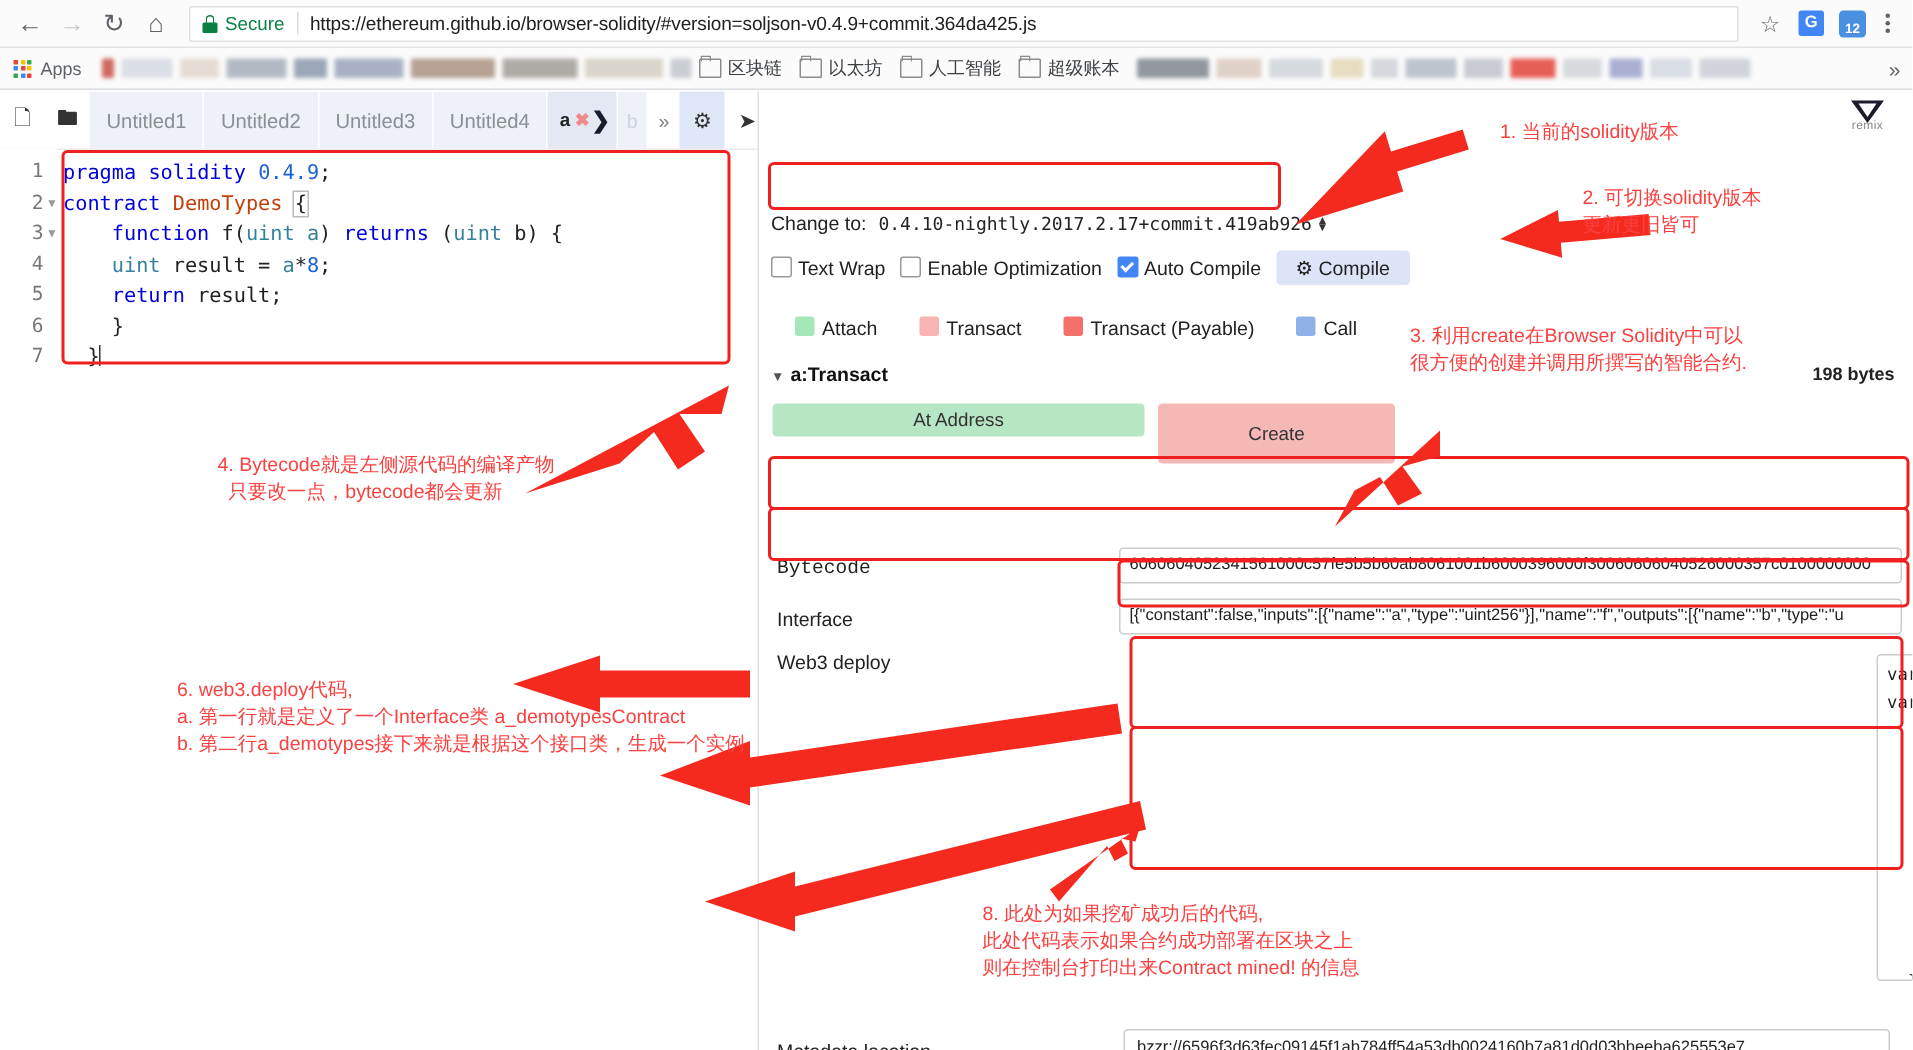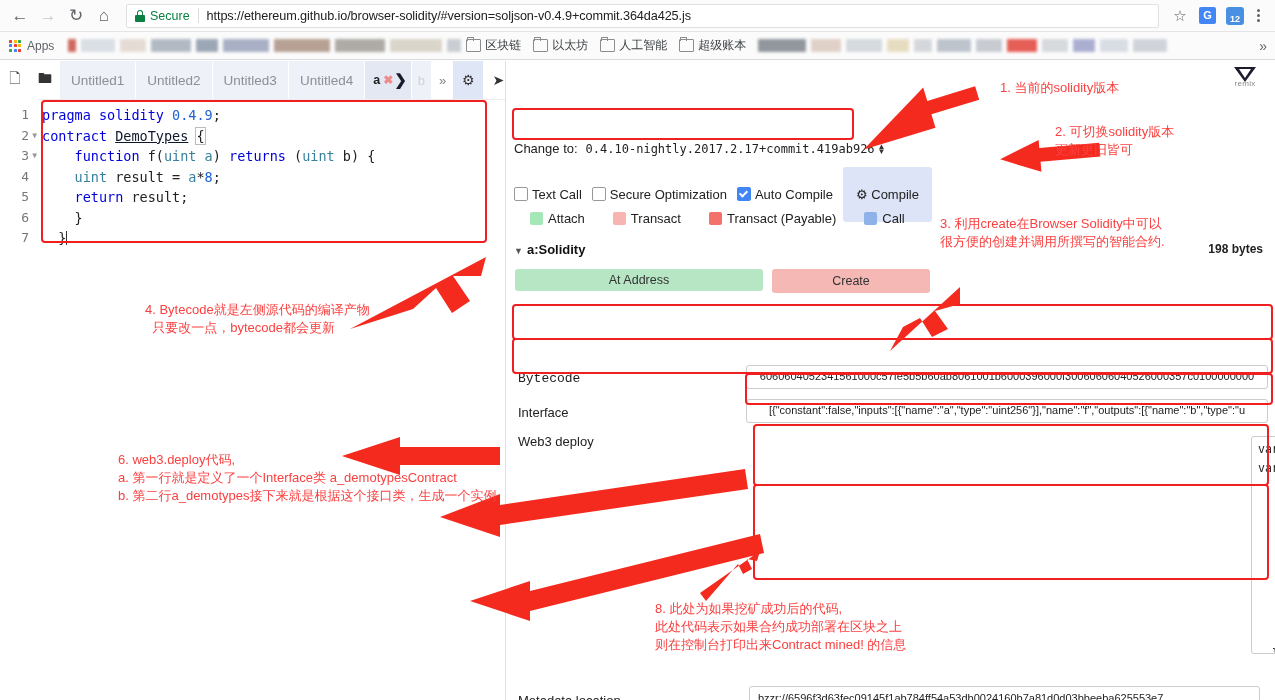--- a/index.html
+++ b/index.html
@@ -92,21 +92,21 @@
   .gutter div{height:20.5px;line-height:20.5px;padding-right:9px;position:relative;}
   .gutter div .fold{position:absolute;right:1px;top:0;font-size:8px;color:#999;}
   .code{
     position:absolute;left:42px;top:44px;width:455px;
     font-family:"DejaVu Sans Mono", monospace;font-size:13.5px;line-height:20.5px;color:#222;
     white-space:pre;
   }
   .k{color:#0000dd;}
   .t{color:#36829e;}
   .n{color:#1c61d6;}
-  .p{color:#0f172a;text-decoration:underline;}
+  .p{color:#c2410c;}
   .caret{display:inline-block;width:1px;height:14px;background:#333;vertical-align:-2px;}
 
   .vline{position:absolute;left:505px;top:0;width:1px;height:639px;background:#e0e0e0;}
 
   
   .right-col{position:absolute;left:506px;top:0;width:769px;height:639px;background:#fff;overflow:hidden;}
   .remix-logo{position:absolute;right:10px;top:6px;text-align:center;width:40px;}
   .remix-logo .tri{width:0;height:0;border-left:11px solid transparent;border-right:11px solid transparent;border-top:15px solid #1b1b2b;margin:0 auto;}
   .remix-logo .tri2{width:0;height:0;border-left:6px solid transparent;border-right:6px solid transparent;border-top:9px solid #fff;margin:-13px auto 0;}
   .remix-logo span{display:block;font-size:8px;color:#888;letter-spacing:.3px;margin-top:1px;}
@@ -117,43 +117,43 @@
   .sol-ver b{font-weight:bold;}
   .change-row{position:absolute;left:8px;top:80px;font-size:13px;color:#222;display:flex;align-items:center;}
   .change-row .sel-val{font-family:"DejaVu Sans Mono", monospace;font-size:12px;margin-left:8px;}
   .spin{display:inline-flex;flex-direction:column;margin-left:3px;line-height:5px;font-size:8px;color:#333;}
   .opts{position:absolute;left:8px;top:106px;display:flex;align-items:center;font-size:13px;color:#222;gap:0px;}
   .cb{width:12px;height:12px;border:1px solid #999;border-radius:2px;background:#fff;display:inline-block;margin-right:4px;vertical-align:-2px;}
   .cb.on{background:#4285f4;border-color:#4285f4;position:relative;}
   .cb.on:after{content:"";position:absolute;left:3.5px;top:1px;width:3px;height:6px;border:solid #fff;border-width:0 2px 2px 0;transform:rotate(45deg);}
   .opt{margin-right:10px;white-space:nowrap;}
   .btn-compile{
-    background:#dde4f7;border:none;border-radius:3px;padding:20px 13px;font-size:13px;color:#222;
+    background:#dde4f7;border:none;border-radius:3px;padding:4px 13px;font-size:13px;color:#222;
     font-family:"Liberation Sans",sans-serif;cursor:pointer;
   }
 
   .legend{position:absolute;left:8px;top:150px;display:flex;align-items:center;font-size:13px;color:#222;}
-  .lg{display:flex;align-items:center;margin-right:12px;padding-left:16px;}
+  .lg{display:flex;margin-right:12px;padding-left:16px;}
   .sw{width:13px;height:13px;border-radius:2px;margin-right:5px;display:inline-block;}
 
   .contract-hdr{position:absolute;left:8px;top:181px;font-size:13px;color:#111;font-weight:bold;}
   .contract-hdr .caret-d{color:#555;font-size:9px;margin-right:4px;font-weight:normal;}
   .bytes-lbl{position:absolute;right:12px;top:181px;font-size:12px;color:#222;font-weight:bold;}
 
   .btn-at{position:absolute;left:9px;top:208px;width:248px;height:22px;background:#b7e6c4;
      border-radius:3px;font-size:12.5px;color:#333;display:flex;align-items:center;justify-content:center;cursor:pointer;}
-  .btn-create{position:absolute;left:266px;top:208px;width:158px;height:24px;background:#f5b8b5;
+  .btn-create{position:absolute;left:266px;top:208px;width:158px;height:40px;background:#f5b8b5;
      border-radius:3px;font-size:12.5px;color:#333;display:flex;align-items:center;justify-content:center;cursor:pointer;}
 
   .field-row{position:absolute;display:flex;align-items:flex-start;}
   .field-lbl{font-size:13px;color:#222;}
   .field-box{
     border:1px solid #ccc;border-radius:3px;background:#fff;
     font-size:11px;color:#222;padding:4px 6px;box-sizing:border-box;
-    overflow:hidden;white-space:nowrap;font-family:"Liberation Sans",sans-serif;text-align:center;
+    overflow:hidden;white-space:nowrap;font-family:"Liberation Sans",sans-serif;
   }
 
   .w3-box{
     position:absolute;left:745px;top:375px;width:524px;height:218px;
     border:1px solid #ccc;border-radius:3px;background:#fff;
     font-family:"DejaVu Sans Mono", monospace;font-size:11.5px;line-height:18.6px;
     color:#222;padding:3px 0 0 6px;box-sizing:border-box;overflow:hidden;white-space:pre;
   }
 
   .meta-lbl{position:absolute;left:12px;top:632px;font-size:13px;color:#222;}
@@ -308,24 +308,24 @@
 
 
     <div class="change-row">
       <span>Change to:</span>
       <span class="sel-val">0.4.10-nightly.2017.2.17+commit.419ab926</span>
       <span class="spin">▲<br>▼</span>
     </div>
 
     <div class="opts">
       <span class="opt">
-        <span class="cb"></span><span>Text Call</span>
+        <span class="cb"></span><span>Text Wrap</span>
       </span>
       <span class="opt">
-        <span class="cb"></span><span>Secure Optimization</span>
+        <span class="cb"></span><span>Enable Optimization</span>
       </span>
       <span class="opt">
         <span class="cb on"></span><span>Auto Compile</span>
       </span>
       <button class="btn-compile">
         <span>⚙</span>
         <span>Compile</span>
       </button>
     </div>
 
@@ -342,21 +342,21 @@
           <i class="sw" style="background:#f4706a"></i>
           <span>Transact (Payable)</span>
         </span>
       <span class="lg">
           <i class="sw" style="background:#8eb2e8"></i>
           <span>Call</span>
         </span>
     </div>
 
     <div class="contract-hdr">
-      <span class="caret-d">▼</span><span>a:Solidity</span>
+      <span class="caret-d">▼</span><span>a:Transact</span>
     </div>
     <div class="bytes-lbl">198 bytes</div>
 
     <div class="btn-at">At Address</div>
     <div class="btn-create">Create</div>
 
     <div class="field-row" style="left:12px;top:310px;font-family:Liberation Mono, monospace;">
       <span class="field-lbl">Bytecode</span>
     </div>
     <div class="field-box" style="position:absolute;left:240px;top:304px;width:522px;height:24px;">6060604052341561000c57fe5b5b60ab8061001b6000396000f30060606040526000357c0100000000</div>

